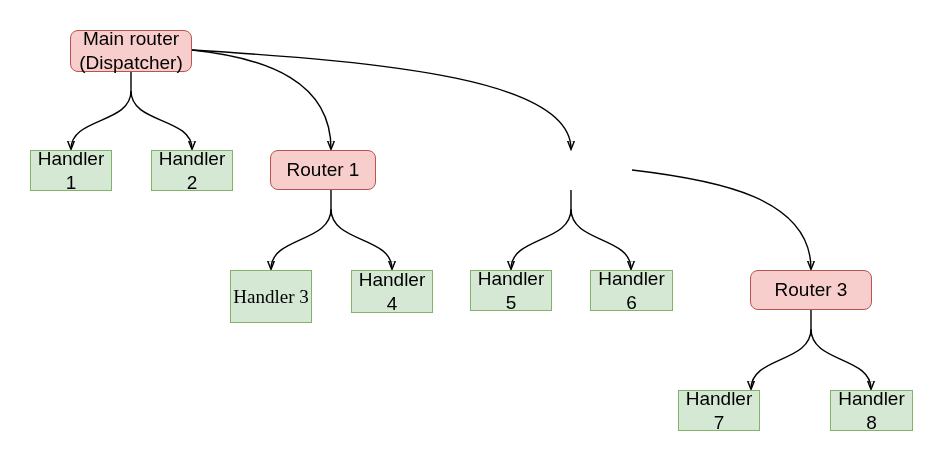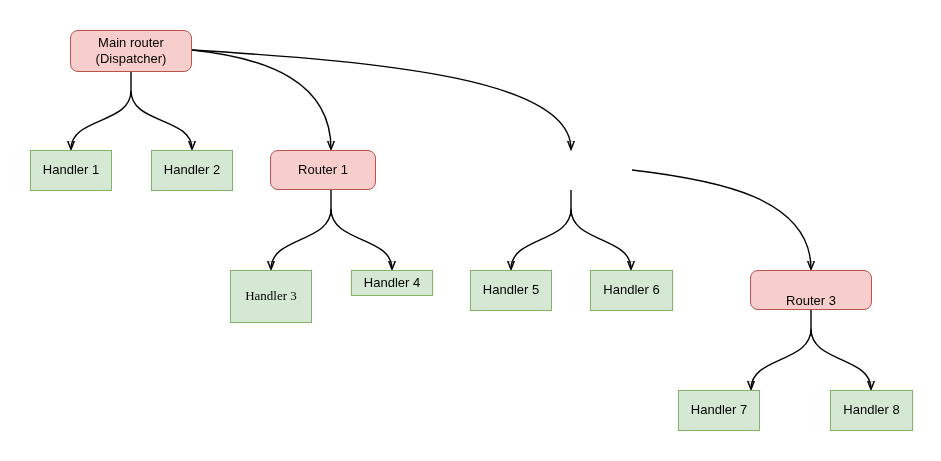--- a/index.html
+++ b/index.html
@@ -27,21 +27,21 @@
     stroke: #000000;
     stroke-width: 1.4;
   }
   .node {
     position: absolute;
     box-sizing: border-box;
     display: flex;
     align-items: center;
     justify-content: center;
     text-align: center;
-    font-size: 13px;
+    font-size: 19px;
     color: #000000;
   }
   .node .lbl {
     white-space: pre-line;
     line-height: 1.25;
   }
   .router {
     background: #f8cecc;
     border: 1.4px solid #b85450;
     border-radius: 8px;
@@ -100,33 +100,33 @@
 
   <div class="node router" style="left:270px; top:150px; width:106px; height:40px;">
     <span class="lbl">Router 1</span>
   </div>
 
 
   <div class="node handler" style="left:230px; top:270px; width:82px; height:53px;font-family:Liberation Serif, serif;">
     <span class="lbl">Handler 3</span>
   </div>
 
-  <div class="node handler" style="left:351px; top:270px; width:82px; height:26px;">
+  <div class="node handler" style="left:351px; top:270px; width:82px; height:43px;">
     <span class="lbl">Handler 4</span>
   </div>
 
   <div class="node handler" style="left:470px; top:270px; width:82px; height:41px;">
     <span class="lbl">Handler 5</span>
   </div>
 
   <div class="node handler" style="left:590px; top:270px; width:83px; height:41px;">
     <span class="lbl">Handler 6</span>
   </div>
 
-  <div class="node router" style="left:750px; top:270px; width:122px; height:40px;align-items:flex-end;">
+  <div class="node router" style="left:750px; top:270px; width:122px; height:40px;">
     <span class="lbl">Router 3</span>
   </div>
 
   <div class="node handler" style="left:678px; top:390px; width:82px; height:41px;">
     <span class="lbl">Handler 7</span>
   </div>
 
   <div class="node handler" style="left:830px; top:390px; width:83px; height:41px;">
     <span class="lbl">Handler 8</span>
   </div>

